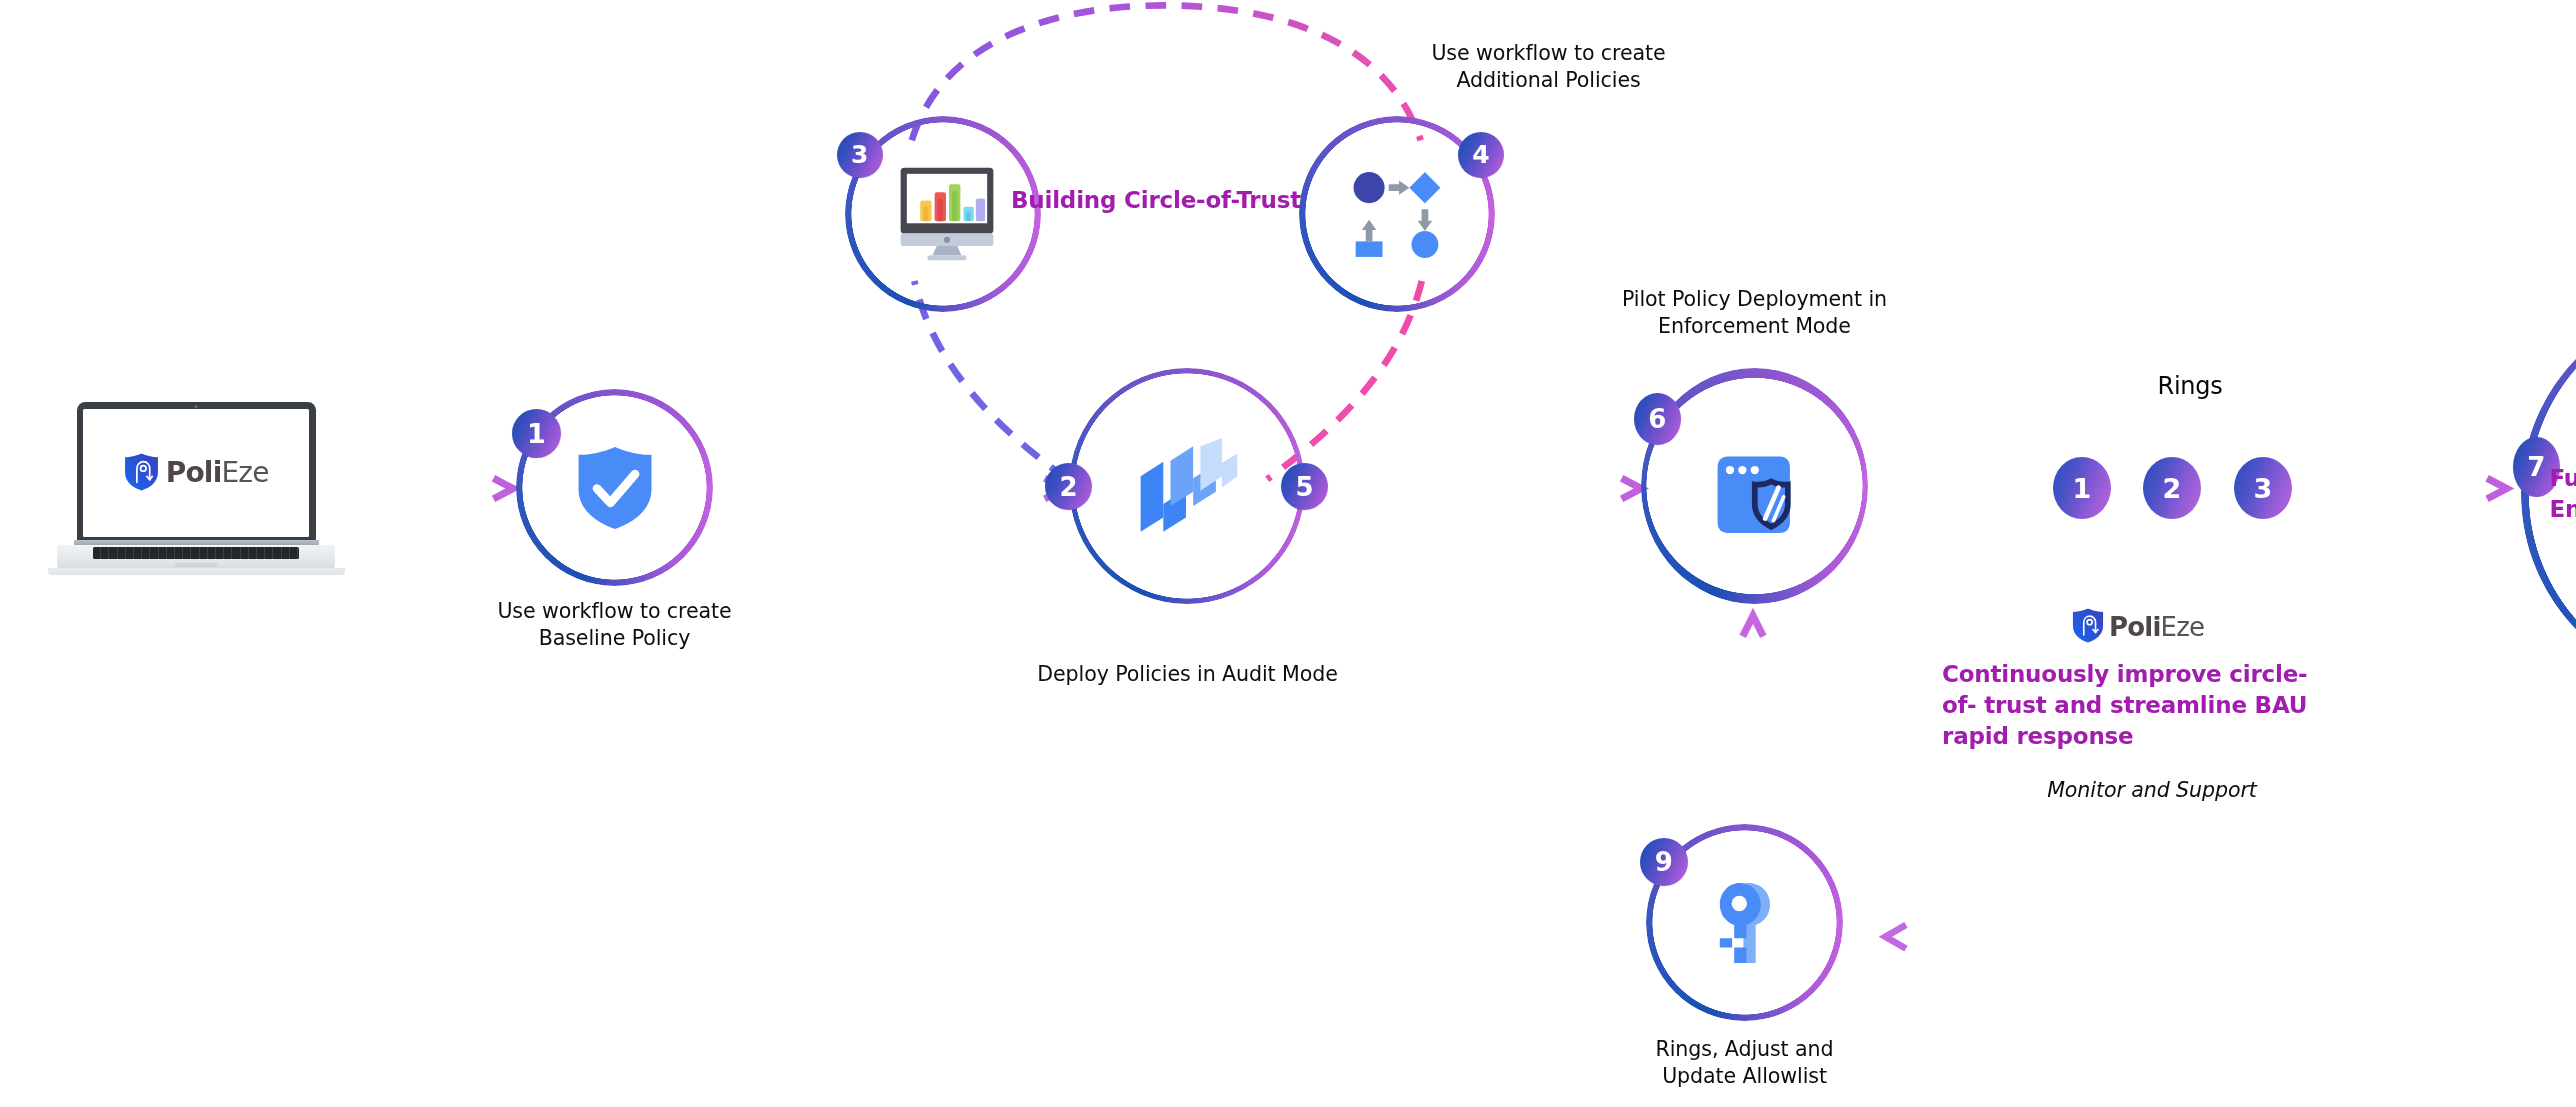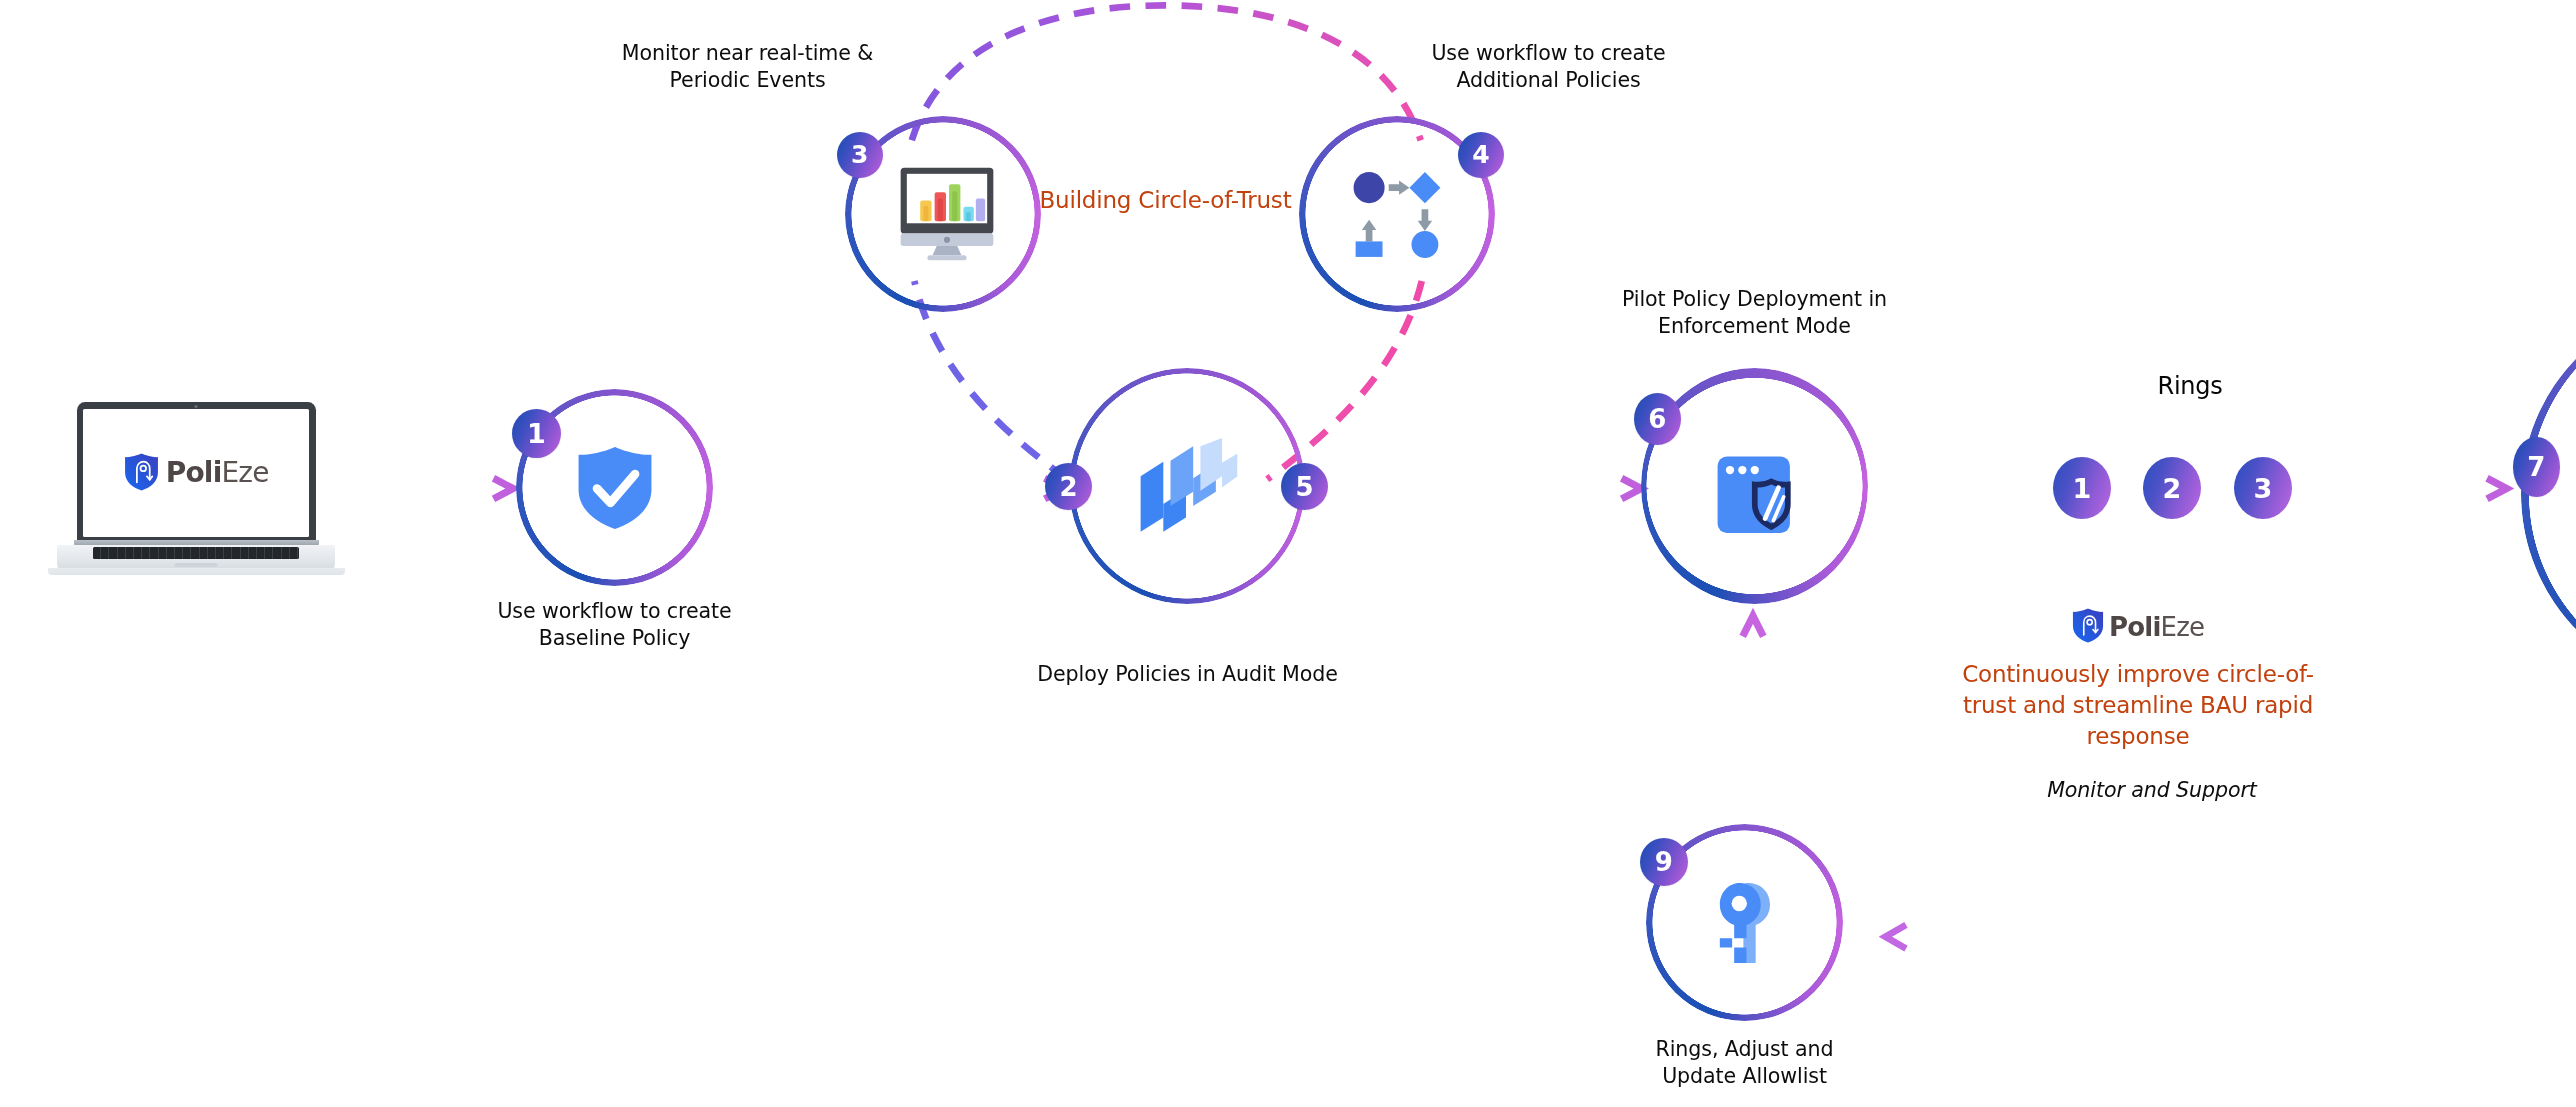--- a/index.html
+++ b/index.html
@@ -25,23 +25,23 @@
     font-family:"DejaVu Sans", sans-serif;
     white-space:pre-line;
     letter-spacing:-0.1px;
   }
   .big-bold {
     position:absolute; text-align:center;
     font-size:24px; font-weight:normal; line-height:1.28;
     letter-spacing:-0.3px; color:#060606;
   }
   .mid-bold {
-    position:absolute; text-align:center;
-    font-size:23px; font-weight:normal; line-height:1.35;
-    letter-spacing:-0.2px; color:#c2410c;
+    position:absolute; text-align:left;
+    font-size:23px; font-weight:bold; line-height:1.35;
+    letter-spacing:-0.2px; color:#a21caf;
   }
 
   
   .node { position:absolute; }
   .ring {
     position:absolute; inset:0; border-radius:50%;
     background:
       conic-gradient(from 200deg,
         #1a4fb4 0deg,
         #2f56bd 60deg,
@@ -323,22 +323,20 @@
         <rect x="132" y="78" width="20" height="28" rx="4" fill="#79d9ef"></rect>
         <rect x="137" y="88" width="9" height="18" rx="4" fill="#5cc6e0"></rect>
         <rect x="156" y="62" width="18" height="44" rx="4" fill="#b3aef0"></rect>
         <rect x="10" y="130" width="180" height="24" rx="5" fill="#c3cbdb"></rect>
         <circle cx="100" cy="142" r="6" fill="#8b93a6"></circle>
         <path d="M80 154 L120 154 L128 172 L72 172 Z" fill="#aab3c4"></path>
         <rect x="62" y="172" width="76" height="10" rx="5" fill="#c3cbdb"></rect>
       </svg>
     </div>
   </div>
-  <div class="lbl" style="left:567px; top:40px; width:361px;">Monitor near real-time &amp;
-Periodic Events</div>
 
   <div class="node" style="left:1299px; top:116px; width:196px; height:196px;">
     <div class="ring"></div>
     <div class="badge" style="left:159px; top:15.5px; width:46px; height:46px; font-size:25px;">
       <span>4</span>
     </div>
     <div class="icon-wrap">
       <svg width="91" height="88" viewBox="0 0 176 170">
         <circle cx="34" cy="34" r="30" fill="#3d45a8"></circle>
         <path d="M72 34 L98 34" stroke="#8e9aa6" stroke-width="13"></path>

